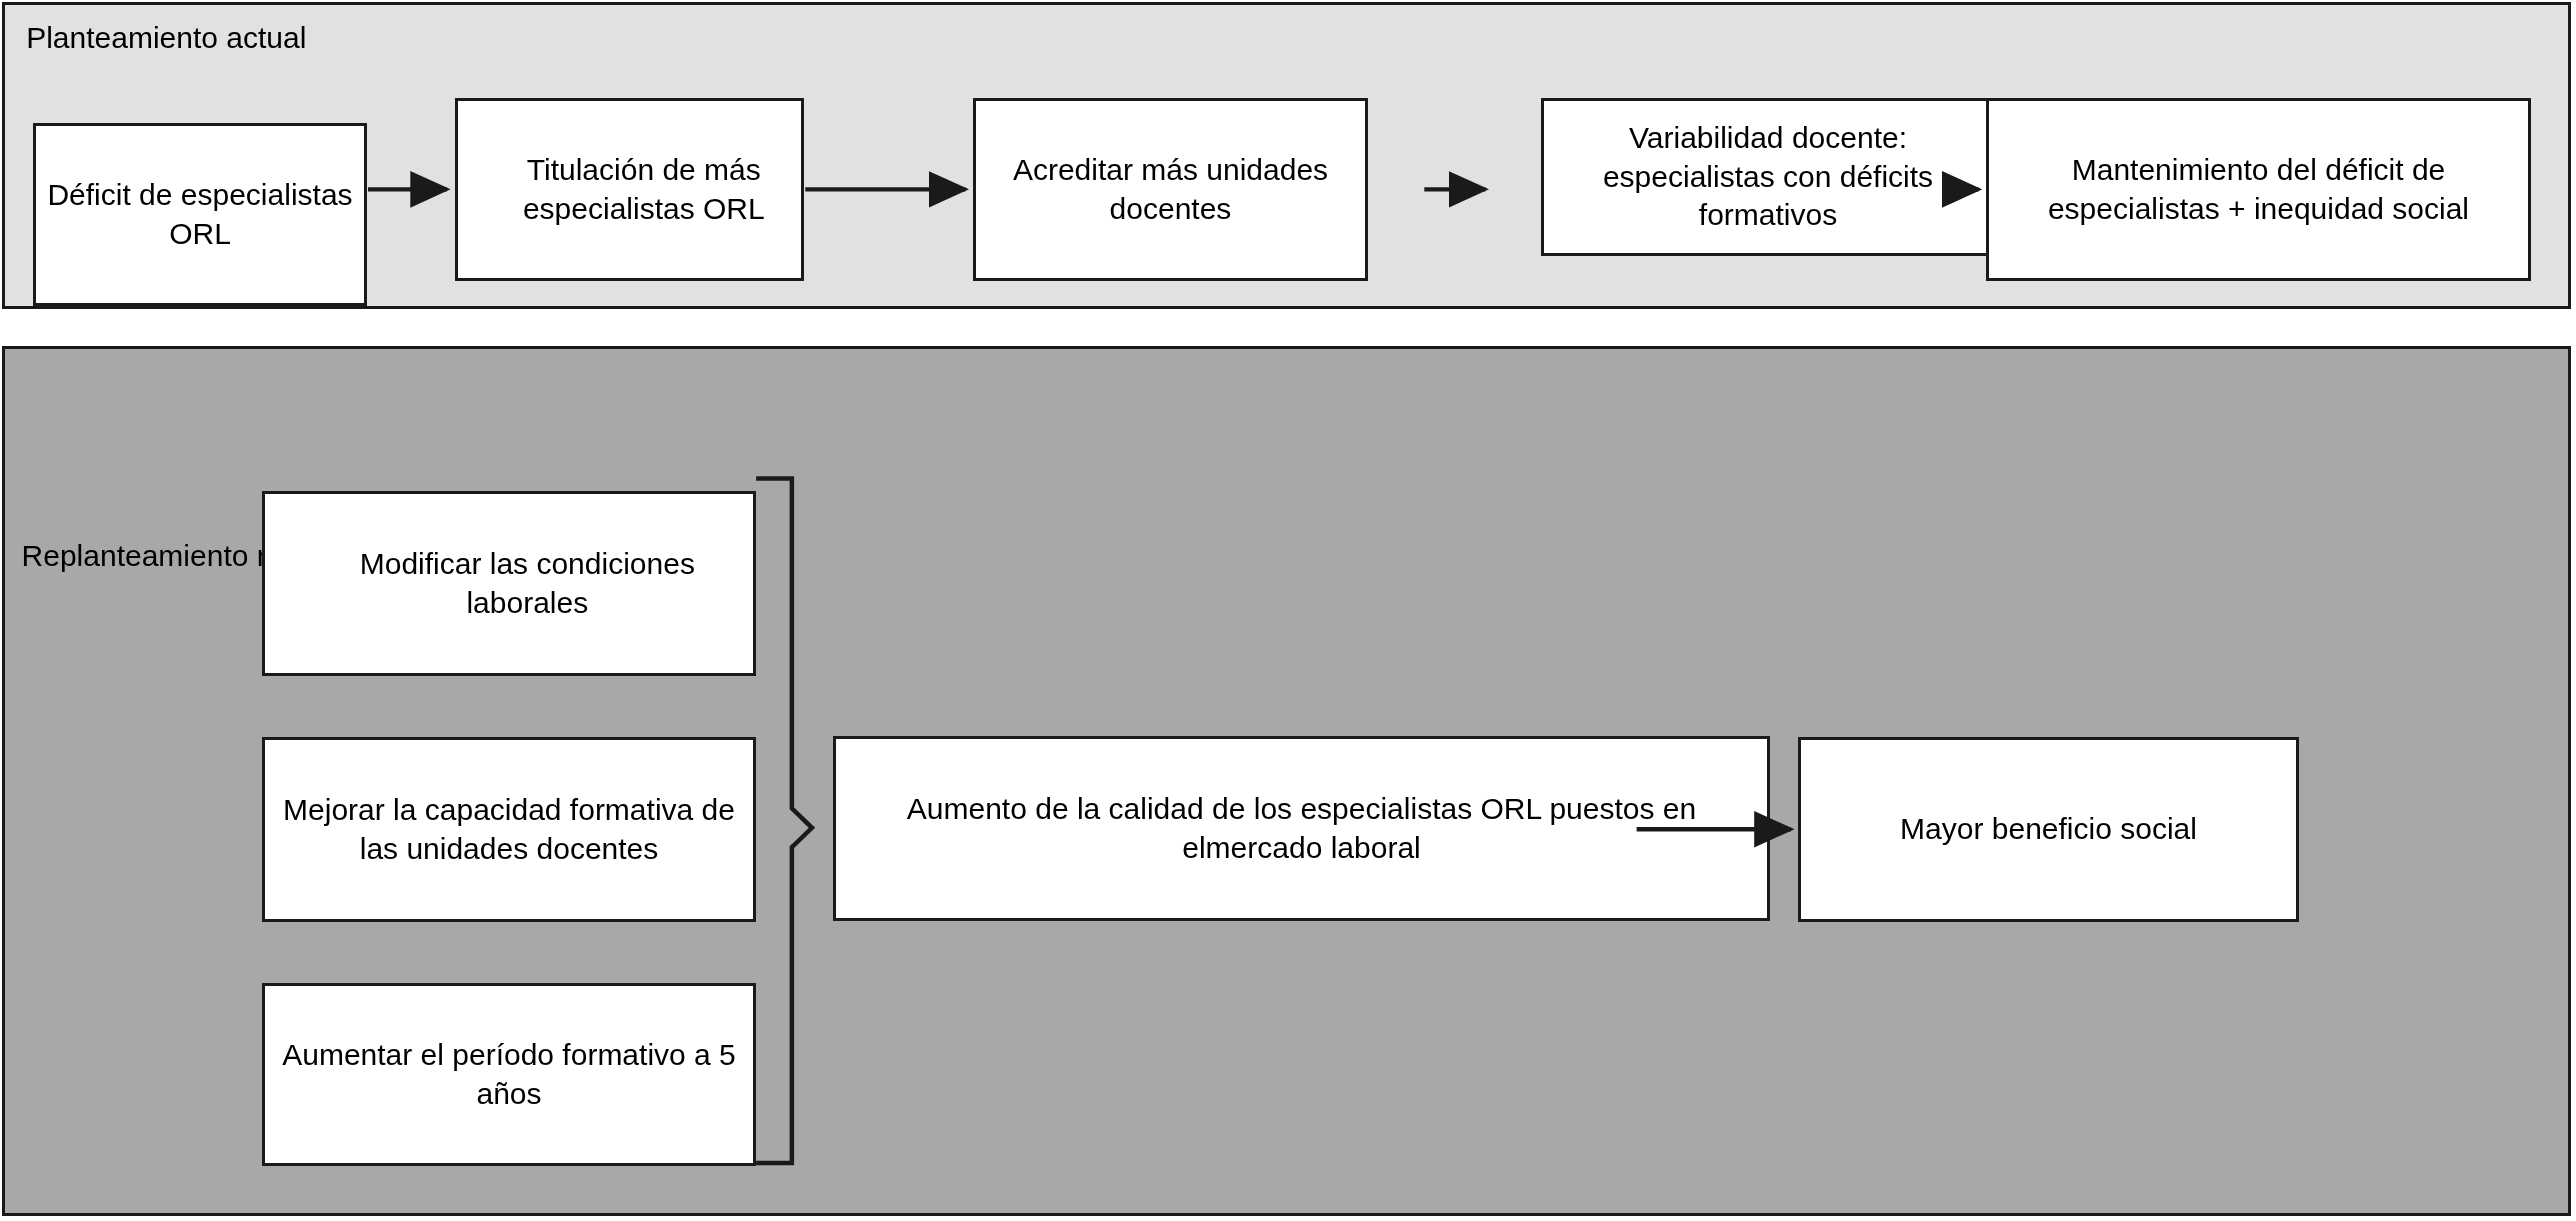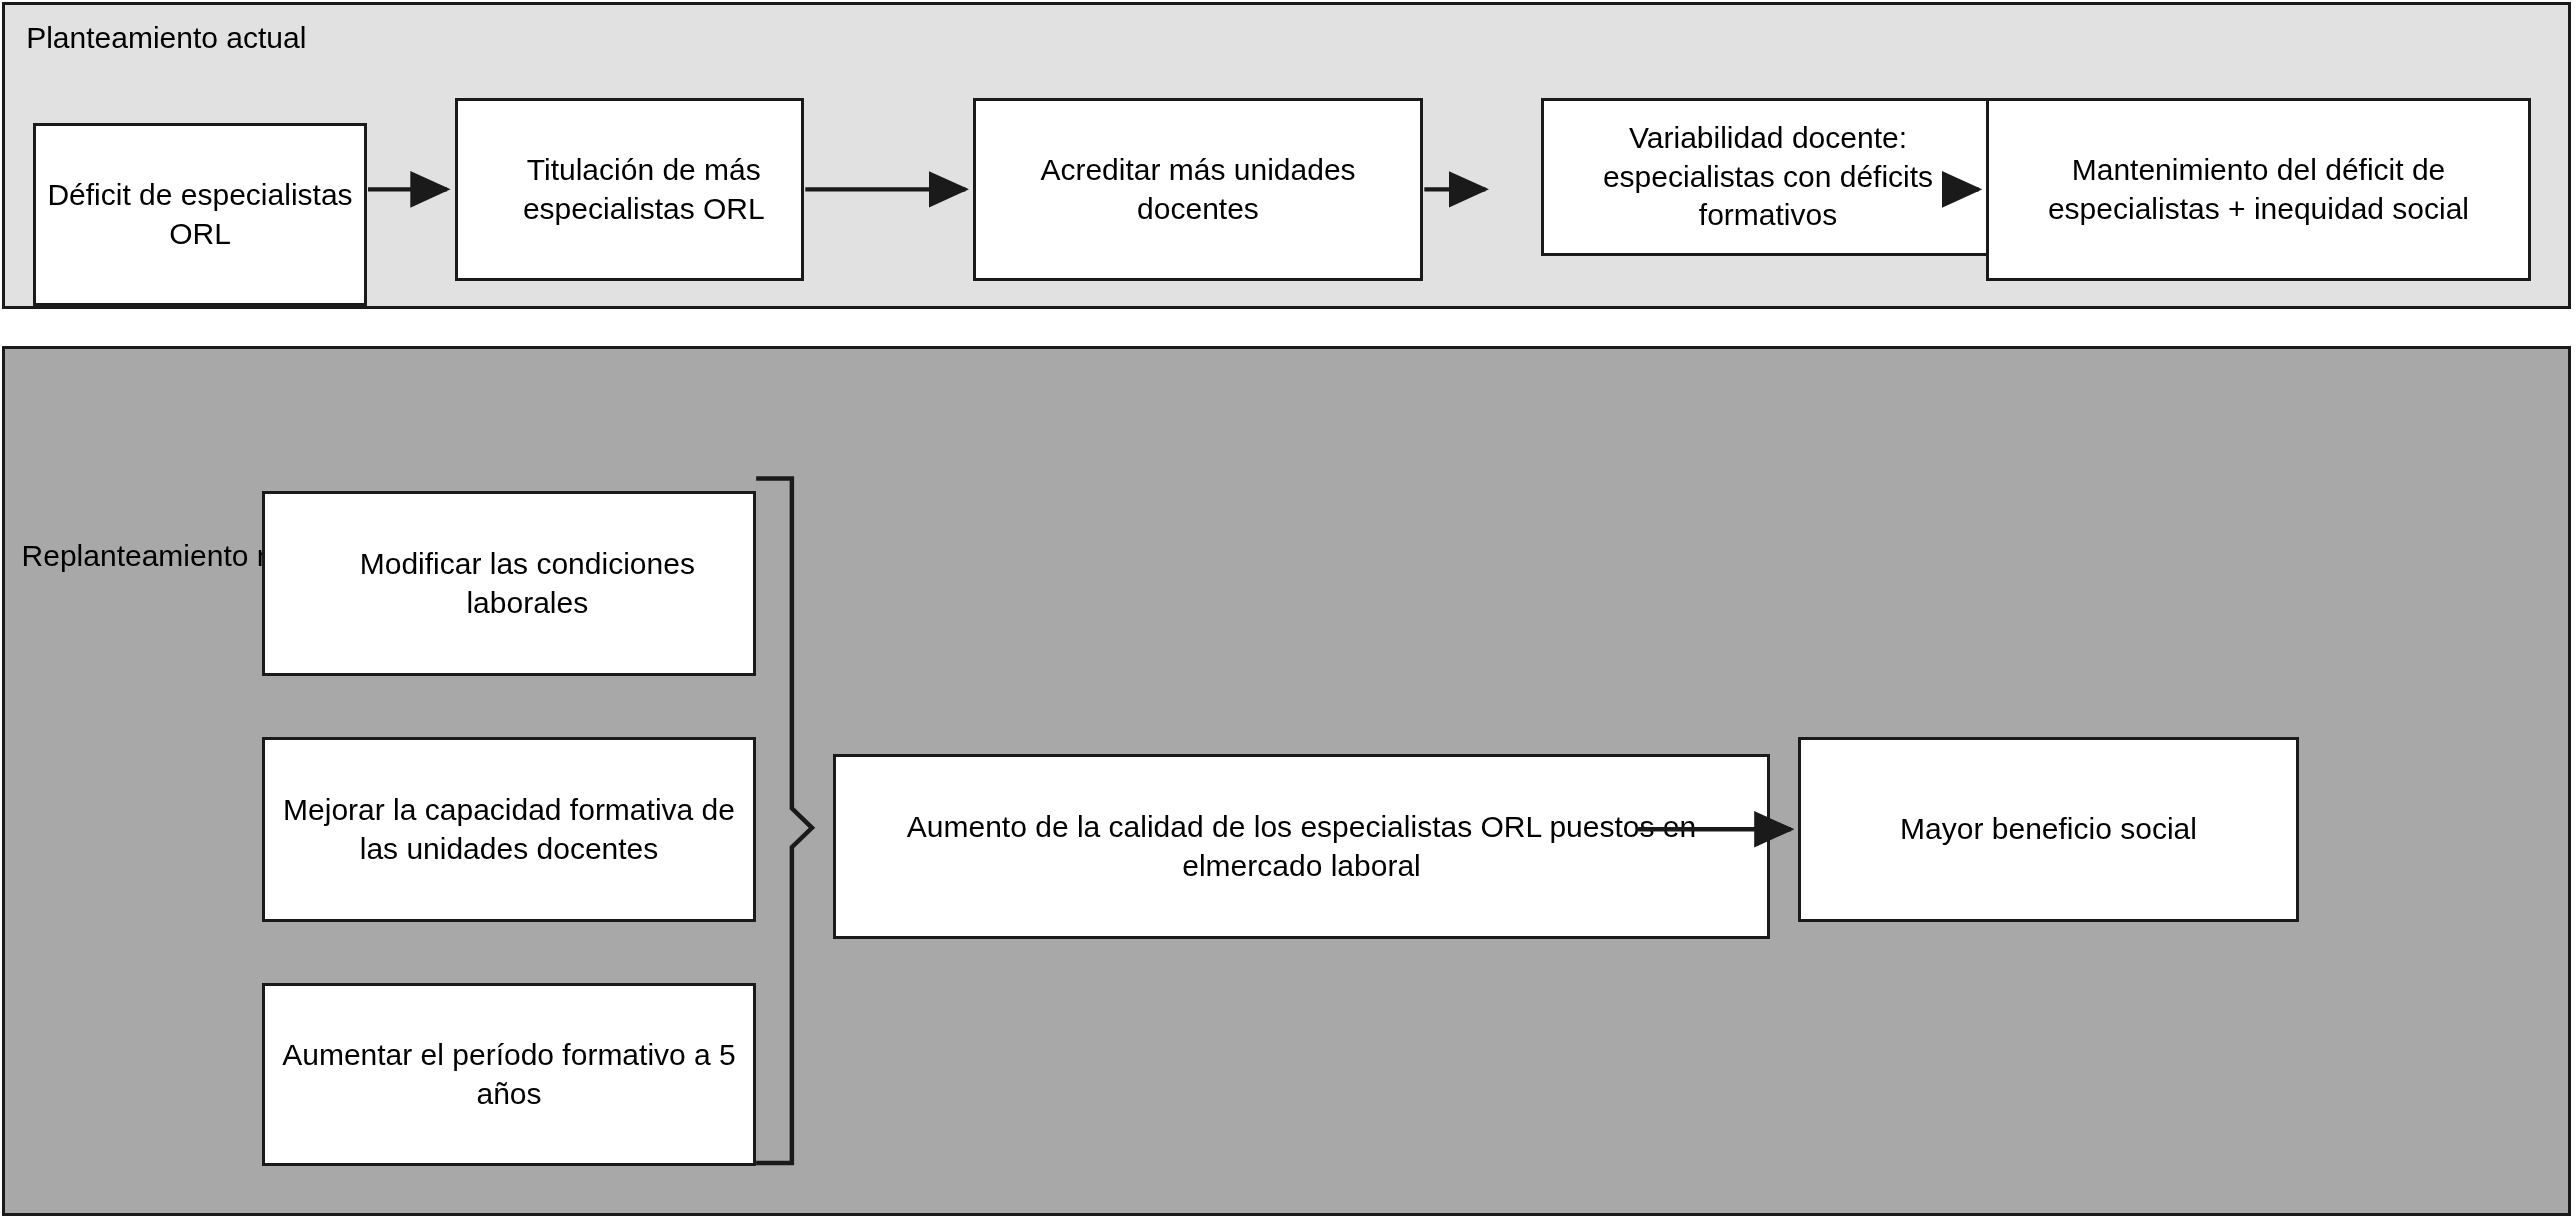--- a/index.html
+++ b/index.html
@@ -11,28 +11,28 @@
   .panel-label{position:absolute;font-size:30px;line-height:1;white-space:nowrap;}
   #label-current{left:21px;top:18px;}
   #label-needed{left:16.4px;top:192px;}
   .node{position:absolute;box-sizing:border-box;background:#ffffff;
         border:3px solid #1a1a1a;display:flex;align-items:center;
         justify-content:center;text-align:center;font-size:30px;line-height:1.28;
         padding:3px 7.4px;}
   
   #n1{left:33px;top:98px;width:334px;height:183px;margin-top:25px;}
   #n2{left:455px;top:98px;width:349px;height:183px;padding-left:36px;}
-  #n3{left:973px;top:98px;width:450px;height:183px;}
+  #n3{left:973px;top:98px;width:395px;height:183px;}
   #n4{left:1493px;top:98px;width:454px;height:158px;margin-left:48px;}
   #n5{left:1986px;top:98px;width:545px;height:183px;}
   
   #b1{left:262px;top:491px;width:494px;height:185px;padding-left:44px;}
   #b2{left:262px;top:737px;width:494px;height:185px;}
   #b3{left:262px;top:983px;width:494px;height:183px;}
-  #bc{left:833px;top:754px;width:937px;height:185px;}
+  #bc{left:833px;top:736px;width:937px;height:185px;}
   #br{left:1798px;top:737px;width:501px;height:185px;}
   .svg-layer{position:absolute;left:0;top:0;width:2576px;height:1222px;
              pointer-events:none;overflow:visible;}
 </style>
 </head>
 <body>
 
 <div class="panel" id="panel-current">
   <div class="panel-label" id="label-current">Planteamiento actual</div>
 </div>

